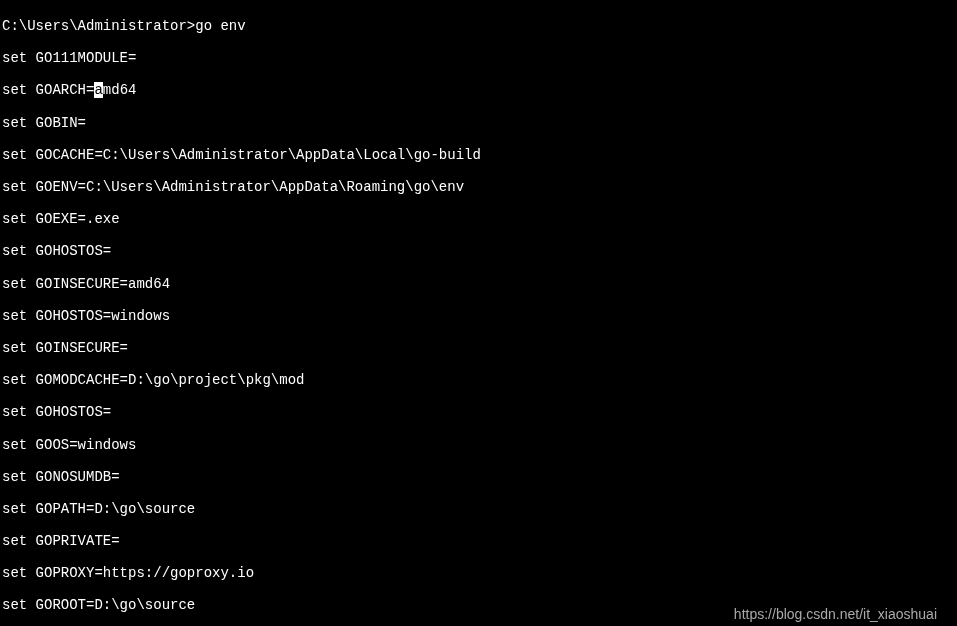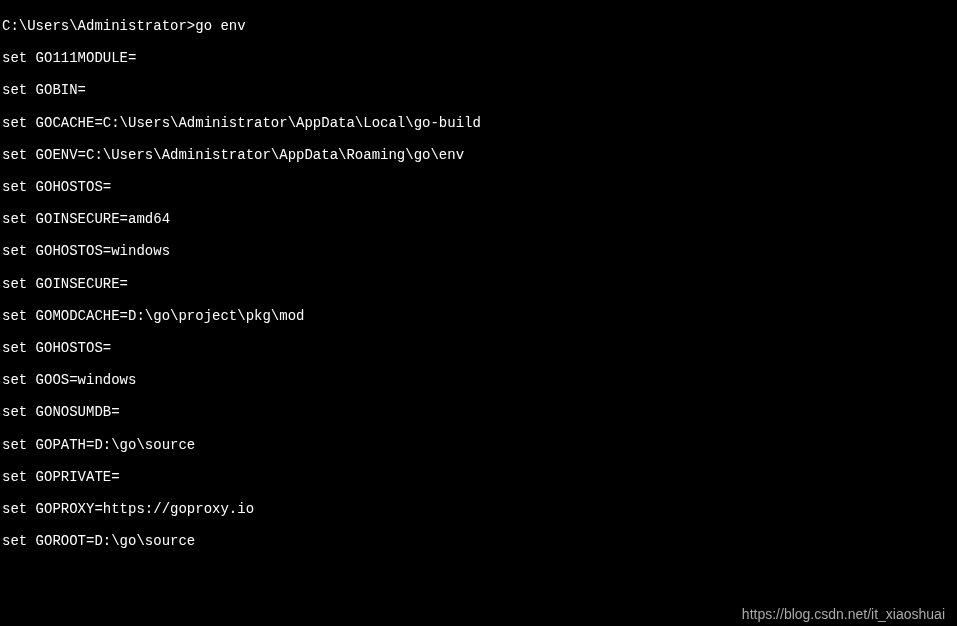--- a/index.html
+++ b/index.html
@@ -20,35 +20,37 @@
     white-space: pre;
   }
   .line { display: block; }
   .hl {
     background: #fff;
     color: #000;
   }
   .watermark {
     position: absolute;
     bottom: 4px;
-    right: 12px;
+    right: 20px;
     color: #aaa;
     font-size: 14px;
     font-family: Arial, sans-serif;
   }
 </style>
 </head>
 <body>
 
 <div class="terminal">
 <span class="line"><span>C:\Users\Administrator&gt;</span><span>go env</span></span>
 <span class="line">set GO111MODULE=</span>
+<span class="line"><span>set GOARCH=</span><span class="hl">a</span><span>md64</span></span>
 <span class="line">set GOBIN=</span>
 <span class="line">set GOCACHE=C:\Users\Administrator\AppData\Local\go-build</span>
 <span class="line">set GOENV=C:\Users\Administrator\AppData\Roaming\go\env</span>
+<span class="line">set GOEXE=.exe</span>
 <span class="line">set GOHOSTOS=</span>
 <span class="line">set GOINSECURE=amd64</span>
 <span class="line">set GOHOSTOS=windows</span>
 <span class="line">set GOINSECURE=</span>
 <span class="line">set GOMODCACHE=D:\go\project\pkg\mod</span>
 <span class="line">set GOHOSTOS=</span>
 <span class="line">set GOOS=windows</span>
 <span class="line">set GONOSUMDB=</span>
 <span class="line">set GOPATH=D:\go\source</span>
 <span class="line">set GOPRIVATE=</span>

